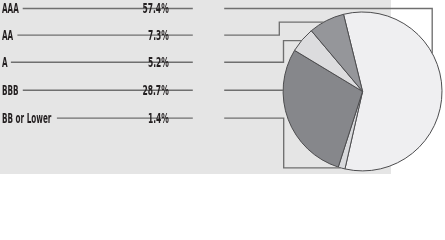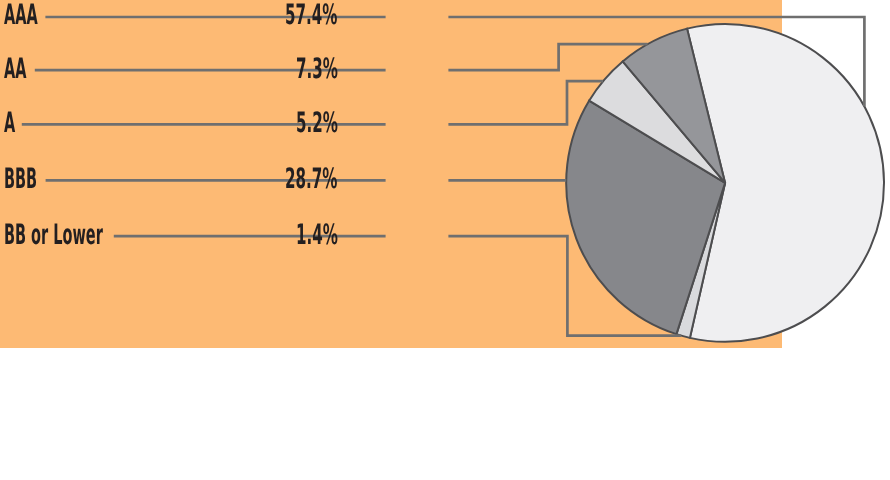--- a/index.html
+++ b/index.html
@@ -1,18 +1,18 @@
 <!DOCTYPE html>
 <html><head>
 <meta charset="utf-8">
 <style>
   html,body{margin:0;padding:0;background:#ffffff;}
   body{width:445px;height:174px;overflow:hidden;
        font-family:"DejaVu Sans Condensed","DejaVu Sans",sans-serif;}
-  #root{position:relative;width:391px;height:174px;background:#fdba74;}
+  #root{position:relative;width:391px;height:174px;background:#e5e5e5;}
   svg{position:absolute;left:0;top:0;}
   .lbl{position:absolute;font-weight:bold;font-size:14px;line-height:14px;color:#231f20;
        transform-origin:left top;transform:scaleX(0.575) translateZ(0);white-space:nowrap;
        -webkit-font-smoothing:antialiased;}
   .val{position:absolute;font-weight:bold;font-size:14px;line-height:14px;color:#231f20;
        transform-origin:right top;transform:scaleX(0.60) translateZ(0);white-space:nowrap;text-align:right;
        -webkit-font-smoothing:antialiased;}
 </style>
 </head>
 <body>

